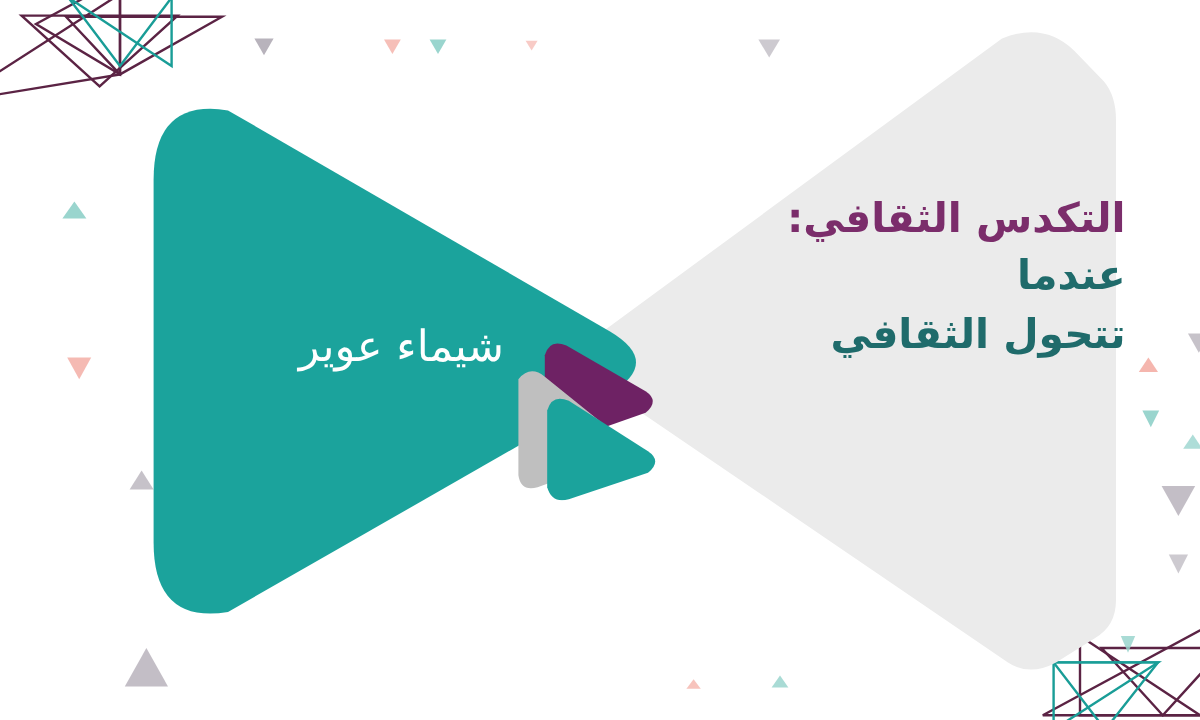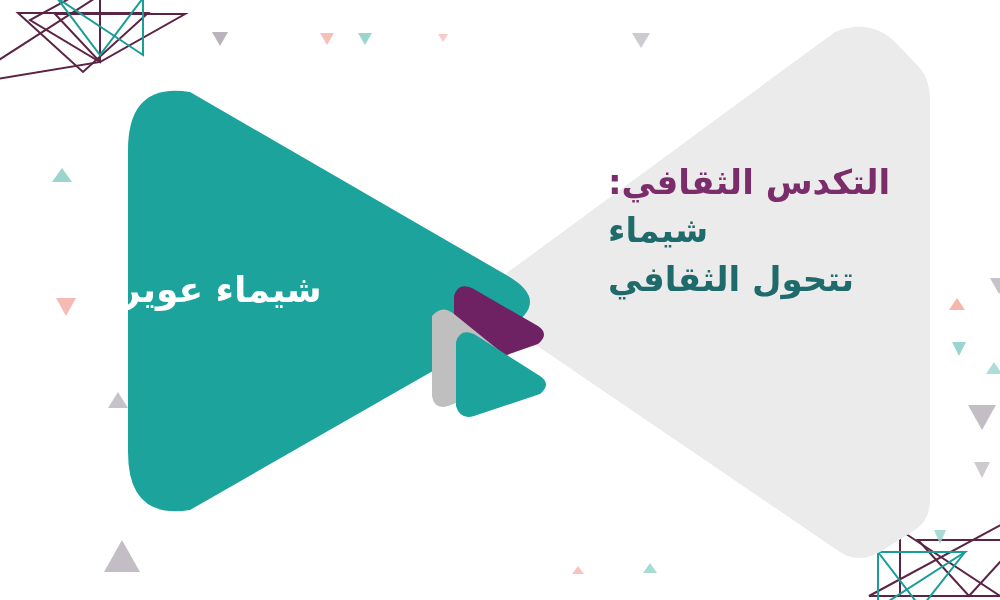--- a/index.html
+++ b/index.html
@@ -44,45 +44,45 @@
     width: 1000px;
     height: 600px;
   }
 
   
   .author-name {
     position: absolute;
     left: 120px;
     top: 268px;
     width: 300px;
-    text-align: left;
+    text-align: right;
     color: #ffffff;
     font-size: 36px;
-    font-weight: 700;
+    font-weight: 400;
     line-height: 1.2;
     direction: rtl;
     letter-spacing: 0.5px;
   }
 
   
   .logo-mark {
     position: absolute;
     left: 408px;
     top: 272px;
     width: 150px;
     height: 145px;
   }
 
   
   .title-block {
     position: absolute;
     right: 62px;
     top: 158px;
     width: 330px;
-    text-align: left;
+    text-align: right;
     direction: rtl;
   }
 
   .title-line {
     display: block;
     font-size: 34px;
     font-weight: 700;
     line-height: 1.42;
     white-space: nowrap;
   }
@@ -156,17 +156,17 @@
     <path fill="#6E2264" d="M 46,24 Q 50,10 64,16 L 130,54 Q 142,62 130,72 L 62,96
              Q 48,100 46,86 Z"></path>
     <path fill="#BFBFBF" d="M 24,44 Q 34,32 46,42 L 108,92 Q 118,102 106,110
              L 40,134 Q 26,138 24,124 Z"></path>
     <path fill="#1BA39C" d="M 48,70 Q 52,56 66,62 L 132,104 Q 144,112 132,122
              L 66,144 Q 52,148 48,134 Z"></path>
   </svg>
 
   <div class="title-block">
     <span class="title-line accent">التكدس الثقافي:</span>
-    <span class="title-line body">شيماء</span>
+    <span class="title-line body">عندما</span>
     <span class="title-line body">تتحول الثقافي</span>
   </div>
 
 </div>
 
 </body></html>

